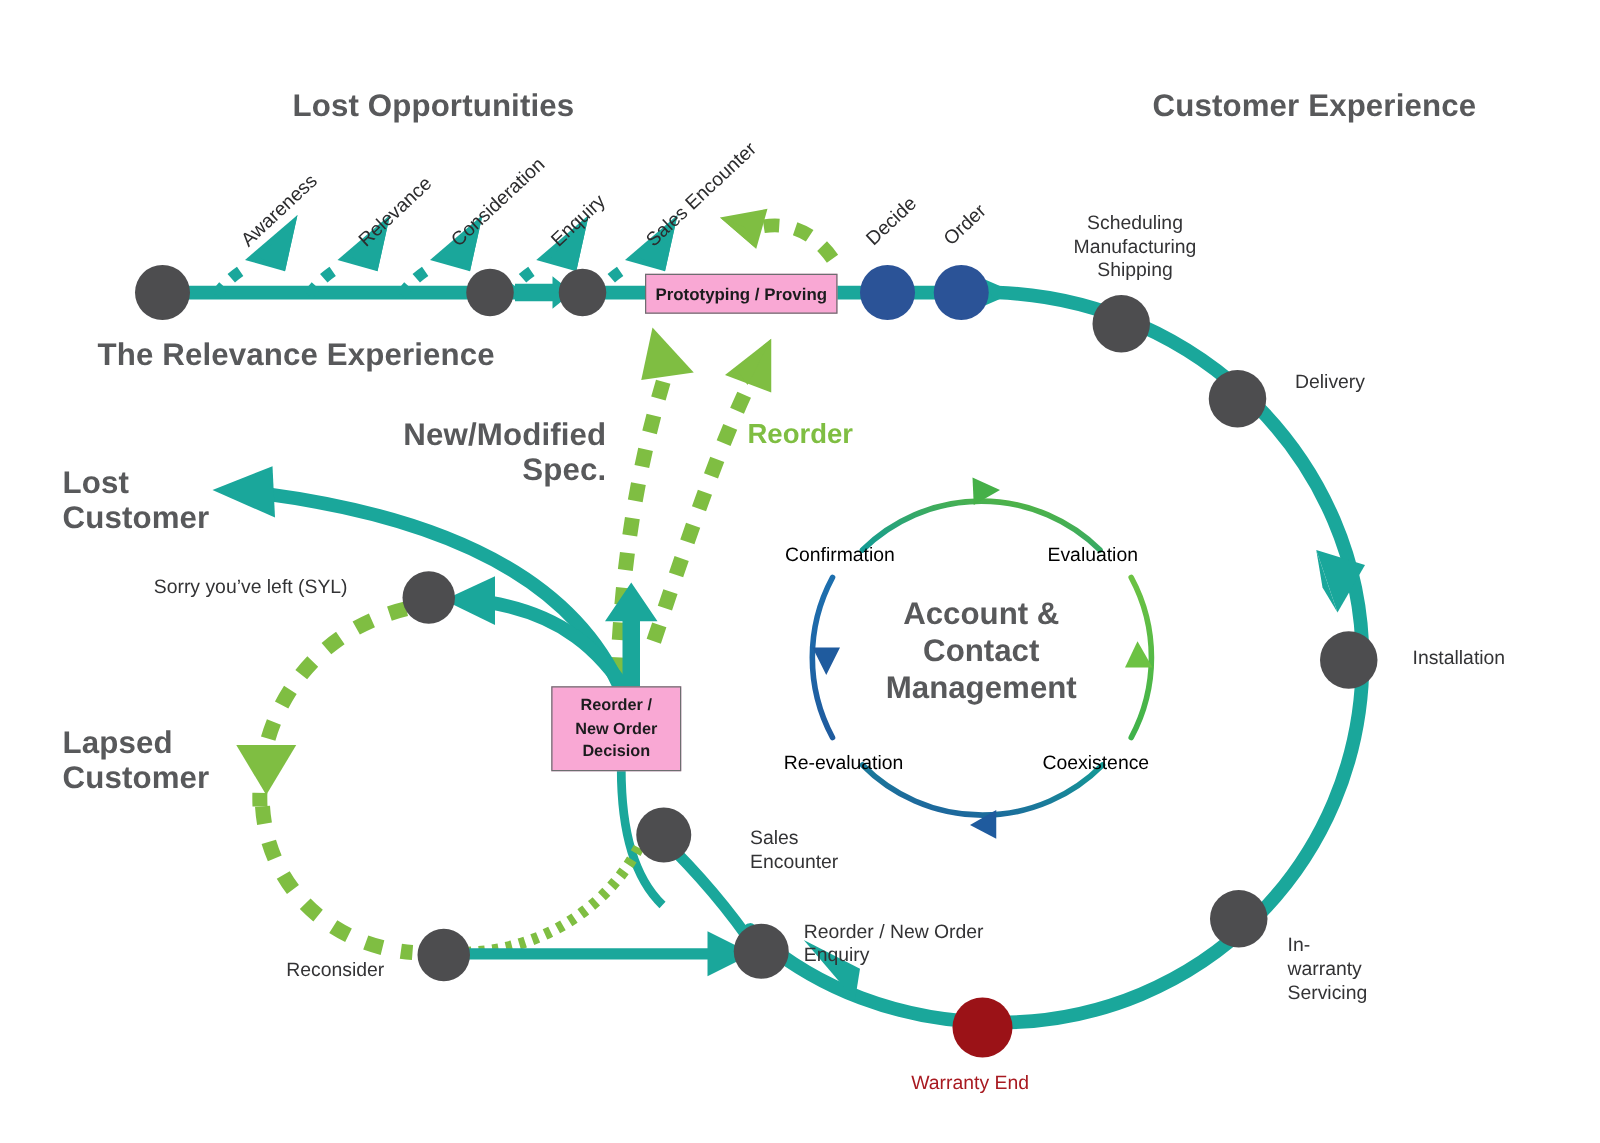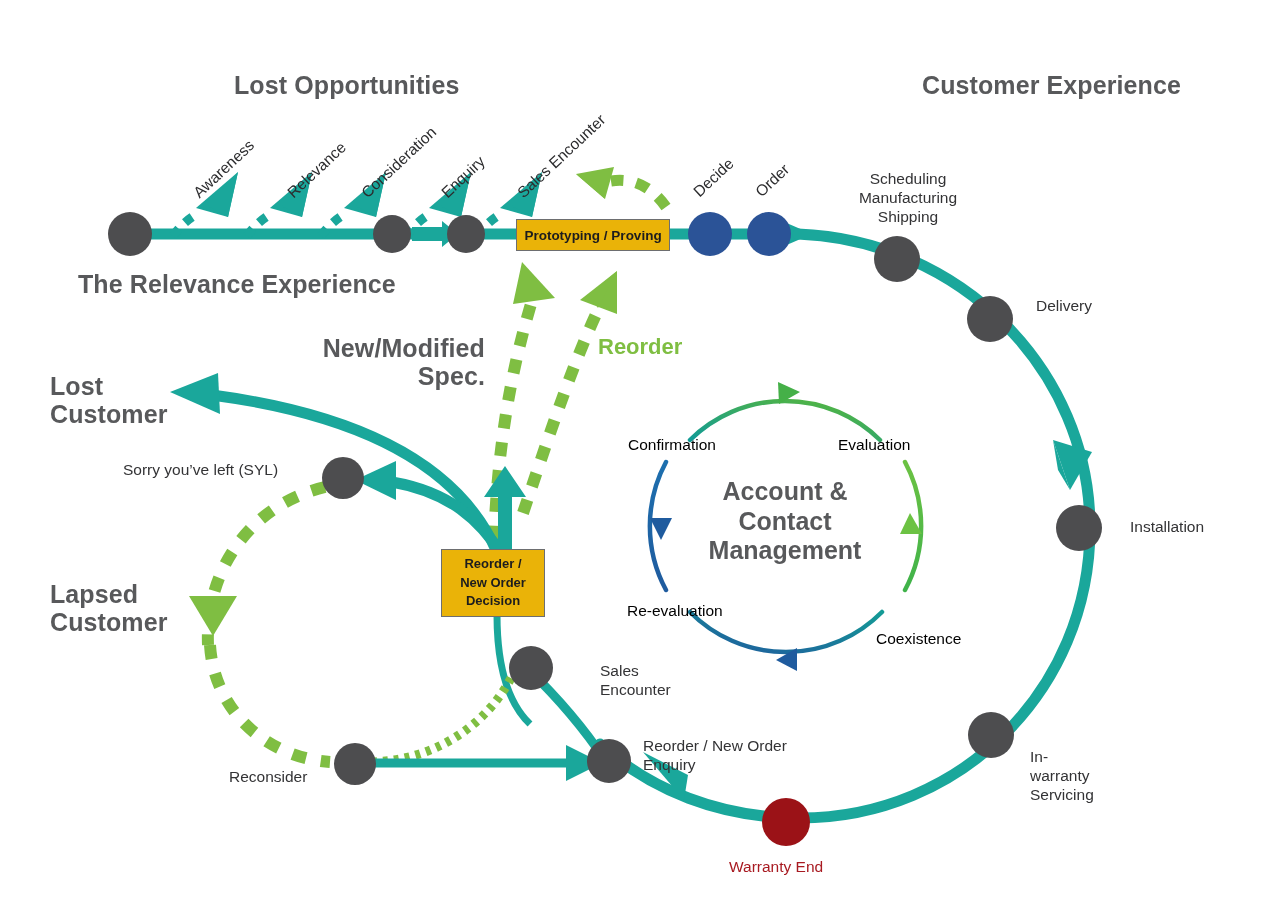--- a/index.html
+++ b/index.html
@@ -60,21 +60,21 @@
     position: absolute;
     font-weight: bold;
     font-size: 25px;
     color: #58595b;
     text-align: center;
     white-space: pre-line;
     line-height: 1.18;
   }
   .boxlabel {
     position: absolute;
-    background: #eab308;
+    background: #f9a8d4;
     border: 1.6px solid #6d6e70;
     color: #1c1c1e;
     display: flex;
     align-items: center;
     justify-content: center;
     text-align: center;
     white-space: pre-line;
     z-index: 5;
   }
   #proto-box {
@@ -311,17 +311,17 @@
   <div class="nodelabel" style="left:123px; top:461px;">Sorry you’ve left (SYL)</div>
 
   <div class="centerlabel" style="left:655px; top:477px; width:260px;">Account &amp;
 Contact
 Management</div>
 
   <div class="cyclelabel" style="left:628px; top:436px;">Confirmation</div>
 
   <div class="cyclelabel" style="left:838px; top:436px;">Evaluation</div>
 
-  <div class="cyclelabel" style="left:876px; top:602px;margin-top:28px;">Coexistence</div>
+  <div class="cyclelabel" style="left:834px; top:602px;">Coexistence</div>
 
   <div class="cyclelabel" style="left:627px; top:602px;">Re-evaluation</div>
 
 </div>
 
 </body></html>

